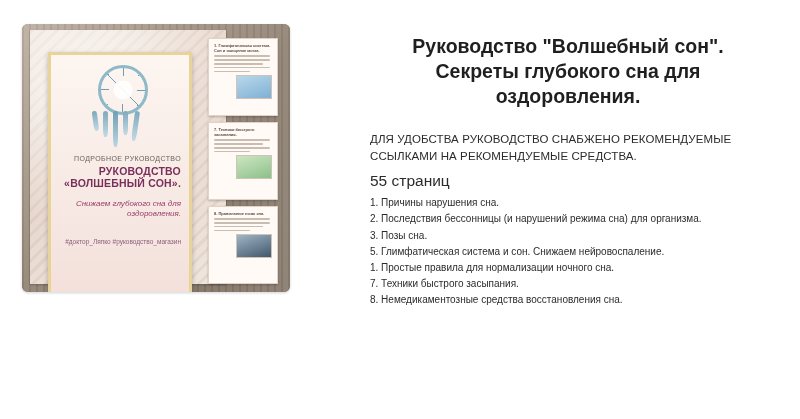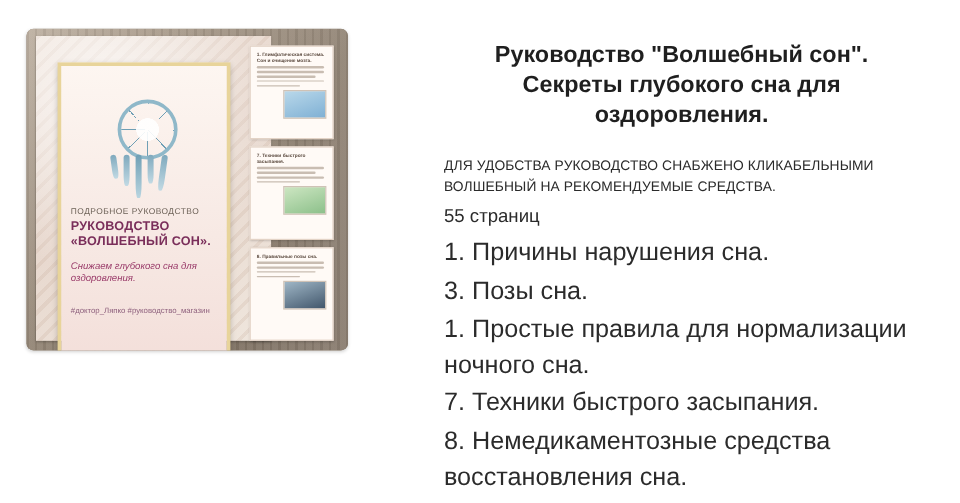--- a/index.html
+++ b/index.html
@@ -74,22 +74,22 @@
     position: absolute;
     left: 26px;
     top: 28px;
     width: 144px;
     height: 262px;
     background:
       linear-gradient(180deg, #fdf6f1 0%, #f7e9e4 55%, #f3ded9 100%);
     border: 3px solid #e8d49a;
     box-sizing: border-box;
     box-shadow: 0 2px 5px rgba(0,0,0,0.25);
-    padding: 24px 8px;
-    text-align: left;
+    padding: 6px 8px;
+    text-align: right;
   }
   .dreamcatcher {
     margin: 4px auto 2px;
     width: 62px;
     height: 86px;
     position: relative;
   }
   .dc-ring {
     position: absolute;
     left: 9px;
@@ -222,21 +222,21 @@
     font-size: 15.5px;
     color: #2b2b2b;
     margin-top: 8px;
   }
   ol.toc {
     list-style: none;
     margin: 6px 0 0 0;
     padding: 0;
   }
   ol.toc li {
-    font-size: 21px;
+    font-size: 10px;
     line-height: 1.42;
     color: #2b2b2b;
     margin: 0 0 2px 0;
   }
 </style>
 </head>
 <body>
 
 <div class="page">
 
@@ -292,25 +292,27 @@
             <i class="m"></i>
             <i class="s"></i>
         </div>
         <div class="mini-thumb dark"></div>
       </div>
     </div>
   </div>
 
   <div class="content">
     <h1 class="title">Руководство "Волшебный сон". Секреты глубокого сна для оздоровления.</h1>
-    <div class="note">ДЛЯ УДОБСТВА РУКОВОДСТВО СНАБЖЕНО КЛИКАБЕЛЬНЫМИ ВОЛШЕБНЫЙ НА РЕКОМЕНДУЕМЫЕ СРЕДСТВА.</div>
+    <div class="note">ДЛЯ УДОБСТВА РУКОВОДСТВО СНАБЖЕНО РЕКОМЕНДУЕМЫЕ ССЫЛКАМИ НА РЕКОМЕНДУЕМЫЕ СРЕДСТВА.</div>
     <div class="pages">55 страниц</div>
     <ol class="toc">
       <li>1. Причины нарушения сна.</li>
+      <li>2. Последствия бессонницы (и нарушений режима сна) для организма.</li>
       <li>3. Позы сна.</li>
+      <li>5. Глимфатическая система и сон. Снижаем нейровоспаление.</li>
       <li>1. Простые правила для нормализации ночного сна.</li>
       <li>7. Техники быстрого засыпания.</li>
       <li>8. Немедикаментозные средства восстановления сна.</li>
 
     </ol>
   </div>
 
 </div>
 
 </body></html>

